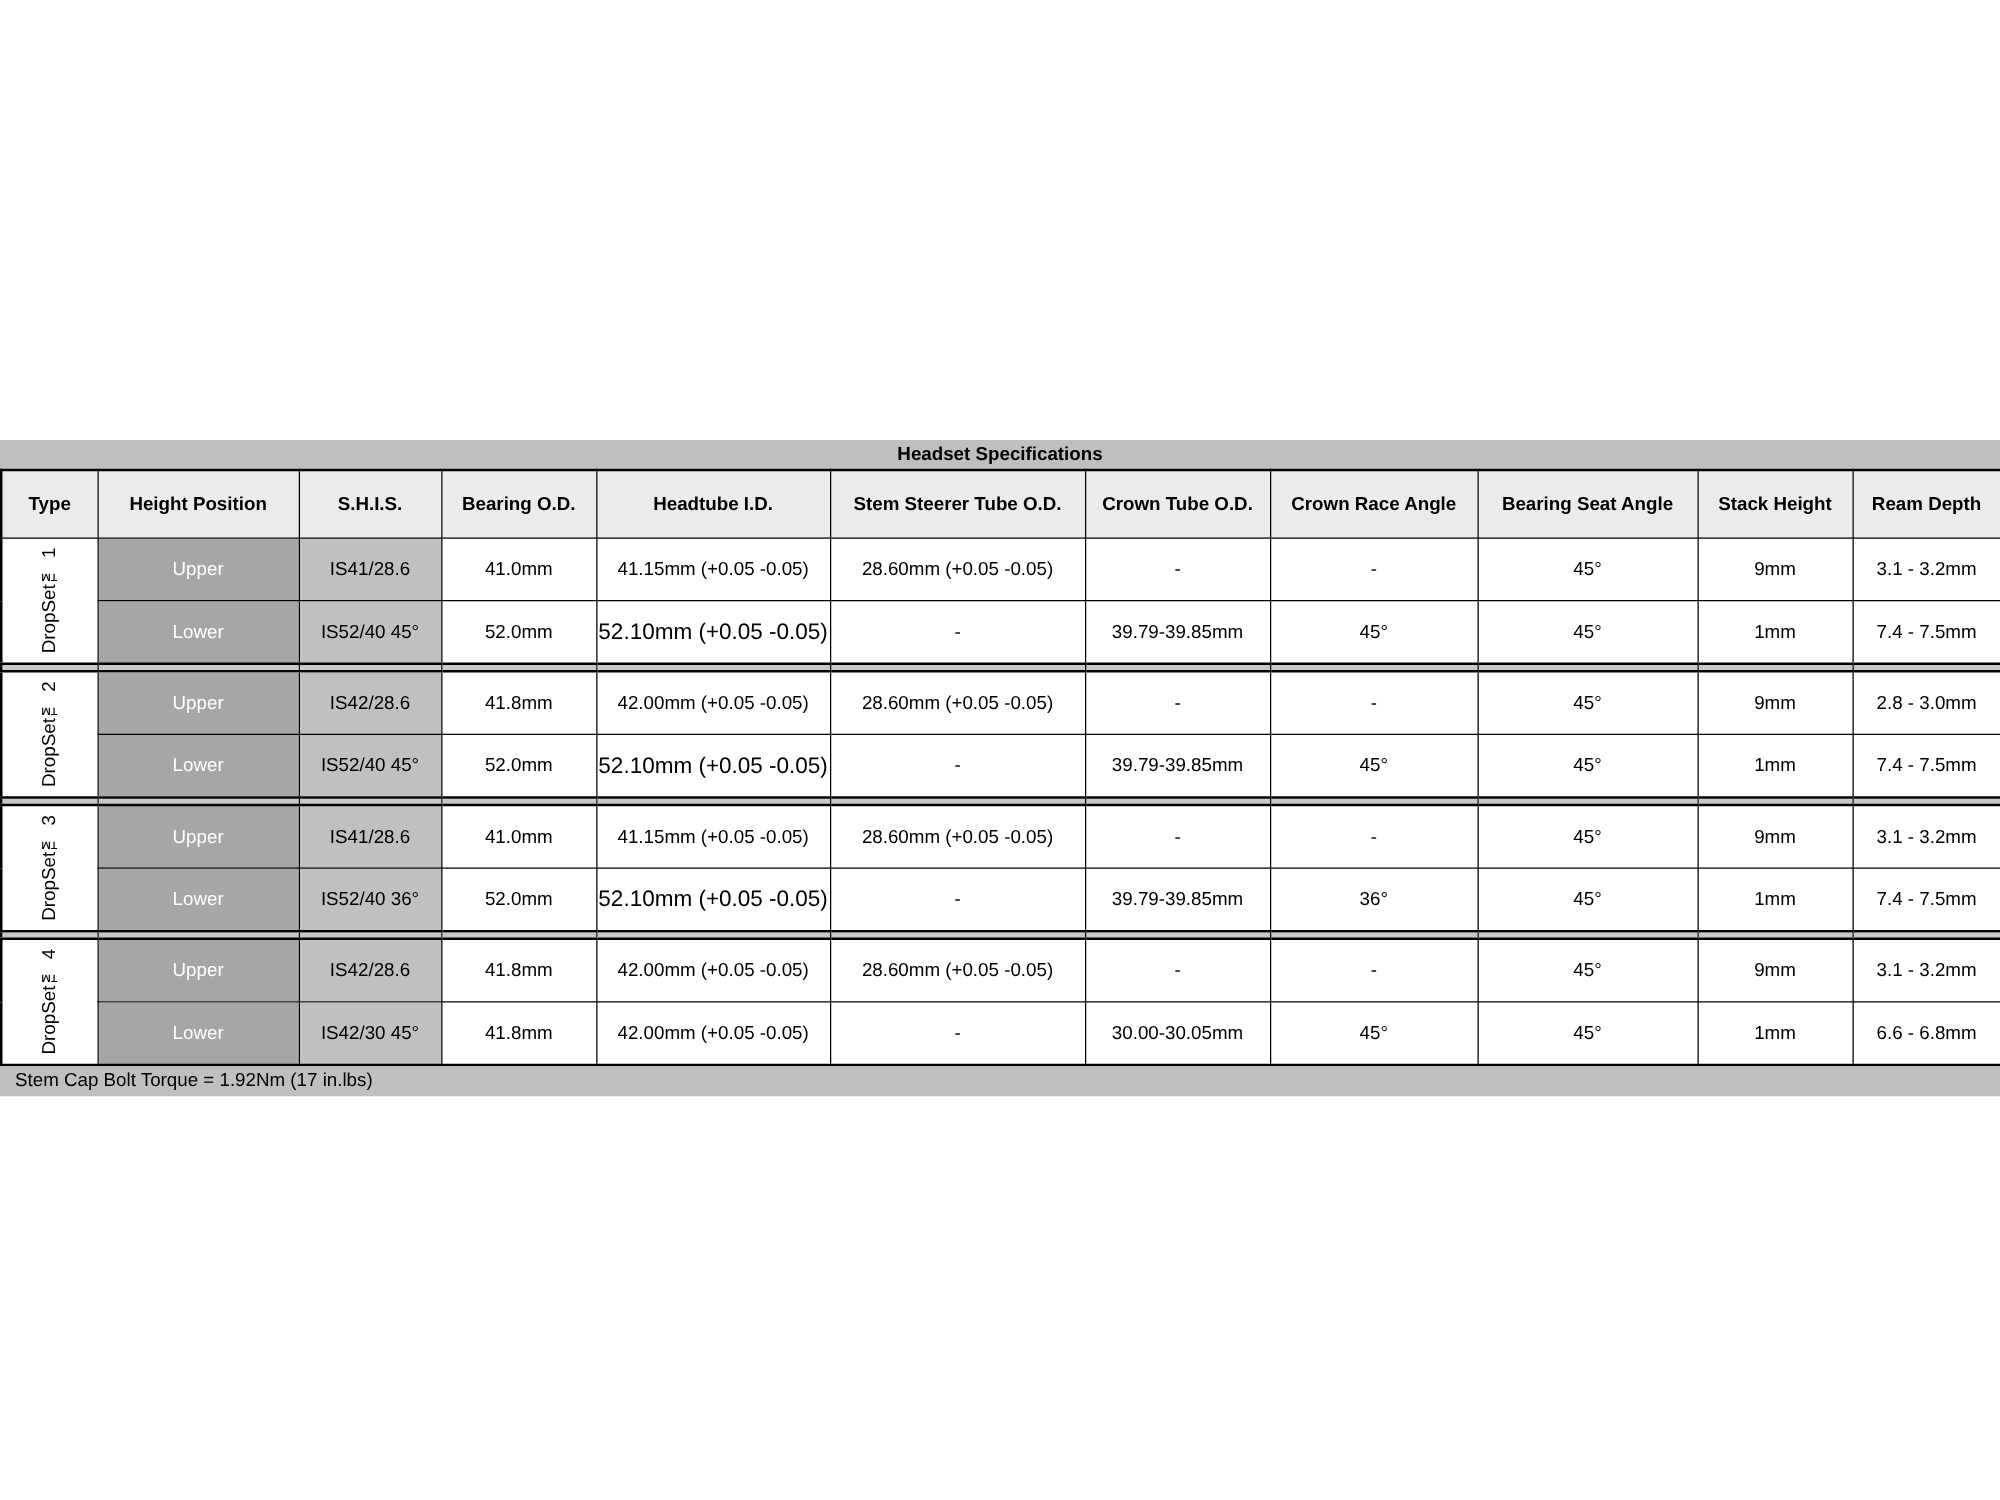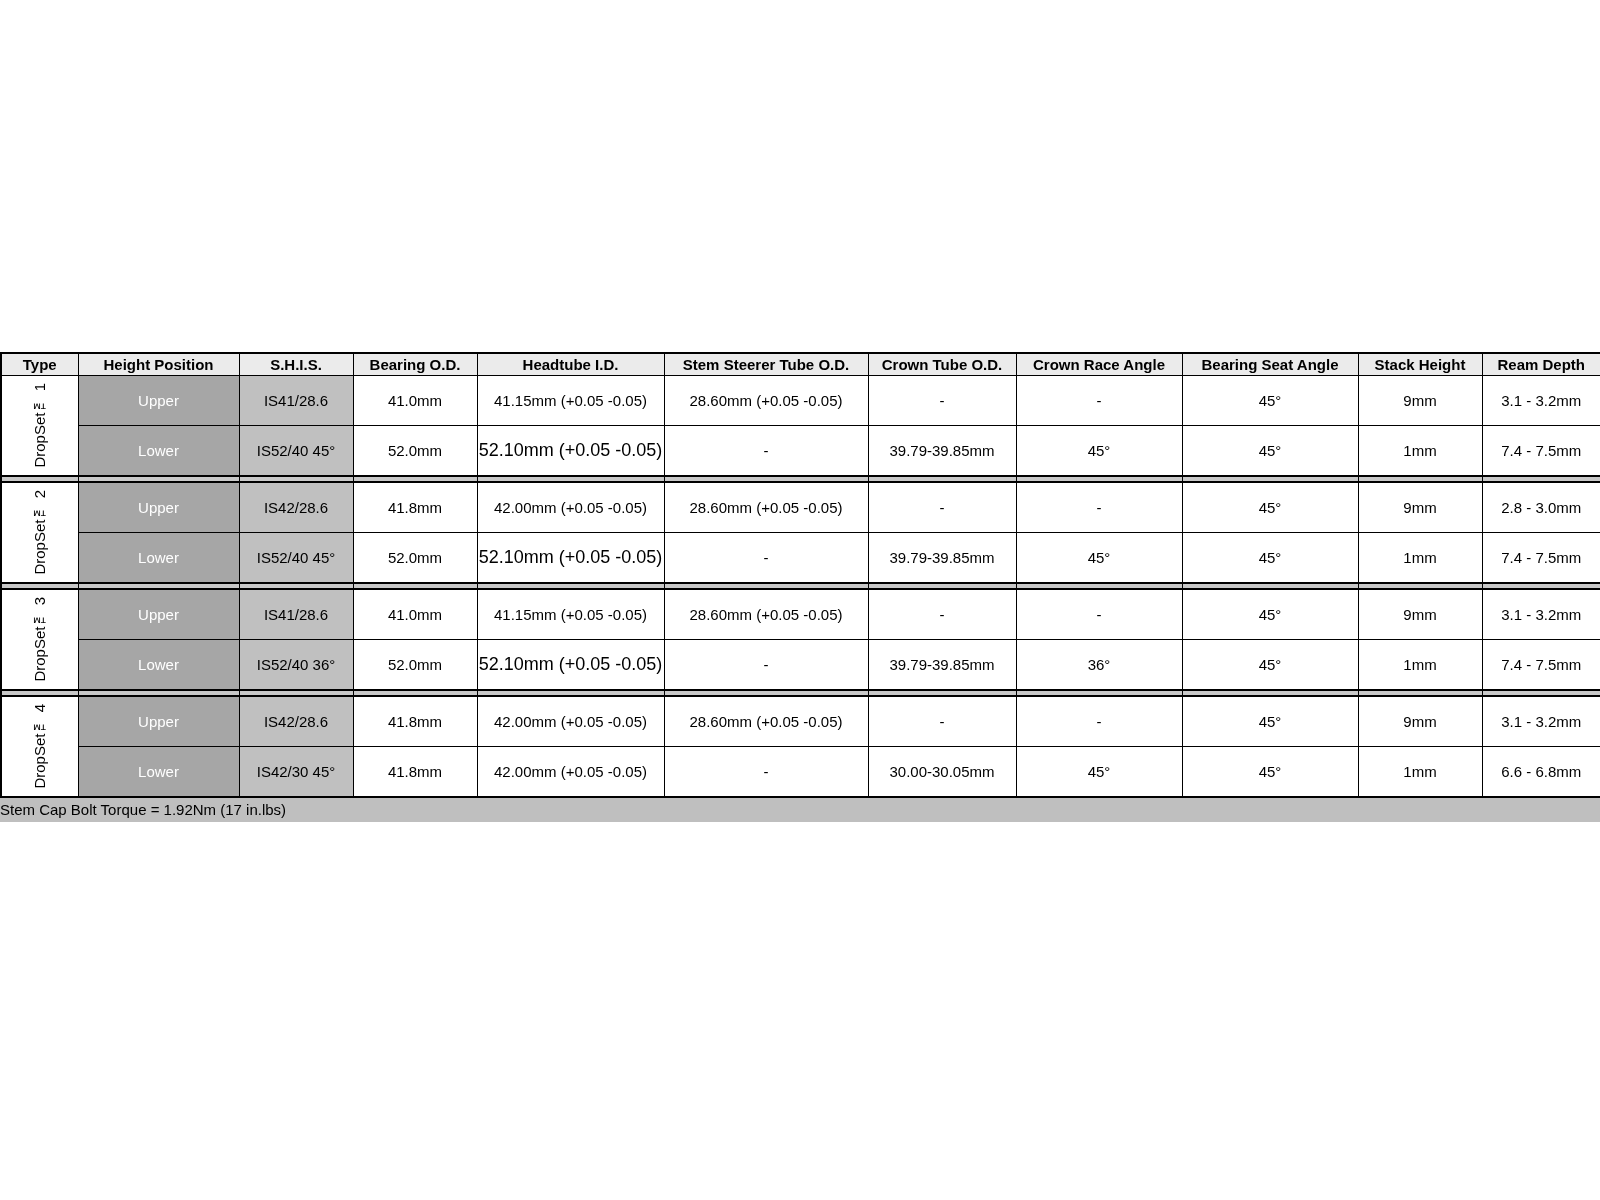--- a/index.html
+++ b/index.html
@@ -29,21 +29,21 @@
     table-layout: fixed;
     border-collapse: collapse;
     border: 2px solid var(--border, #000);
   }
   .spec-table th {
     background: var(--header_bg, #ebebeb);
     border: 1px solid var(--border, #000);
     font-size: 15px;
     font-weight: bold;
     height: 21px;
-    padding: 0 2px;
+    padding: 16px 2px;
     text-align: center;
     white-space: nowrap;
     overflow: hidden;
   }
   .spec-table td {
     border: 1px solid var(--border, #000);
     background: #fff;
     font-size: 15px;
     text-align: center;
     vertical-align: middle;
@@ -80,28 +80,29 @@
     border-top: 2px solid var(--border, #000);
     border-bottom: 2px solid var(--border, #000);
   }
   .spec-table td.sm { font-size: 18px; }
   .footer-bar {
     background: var(--footer_bar_bg, #bfbfbf);
     height: 24px;
     line-height: 24px;
     font-size: 15px;
     text-align: left;
-    padding-left: 0;
+    padding-left: 12px;
   }
 </style>
 </head>
 <body>
 
 <div class="spec-sheet">
 
+  <div class="title-bar">Headset Specifications</div>
 
   <table class="spec-table">
     <colgroup>
       <col style="width:77px">
       <col style="width:161px">
       <col style="width:114px">
       <col style="width:124px">
       <col style="width:187px">
       <col style="width:204px">
       <col style="width:148px">

